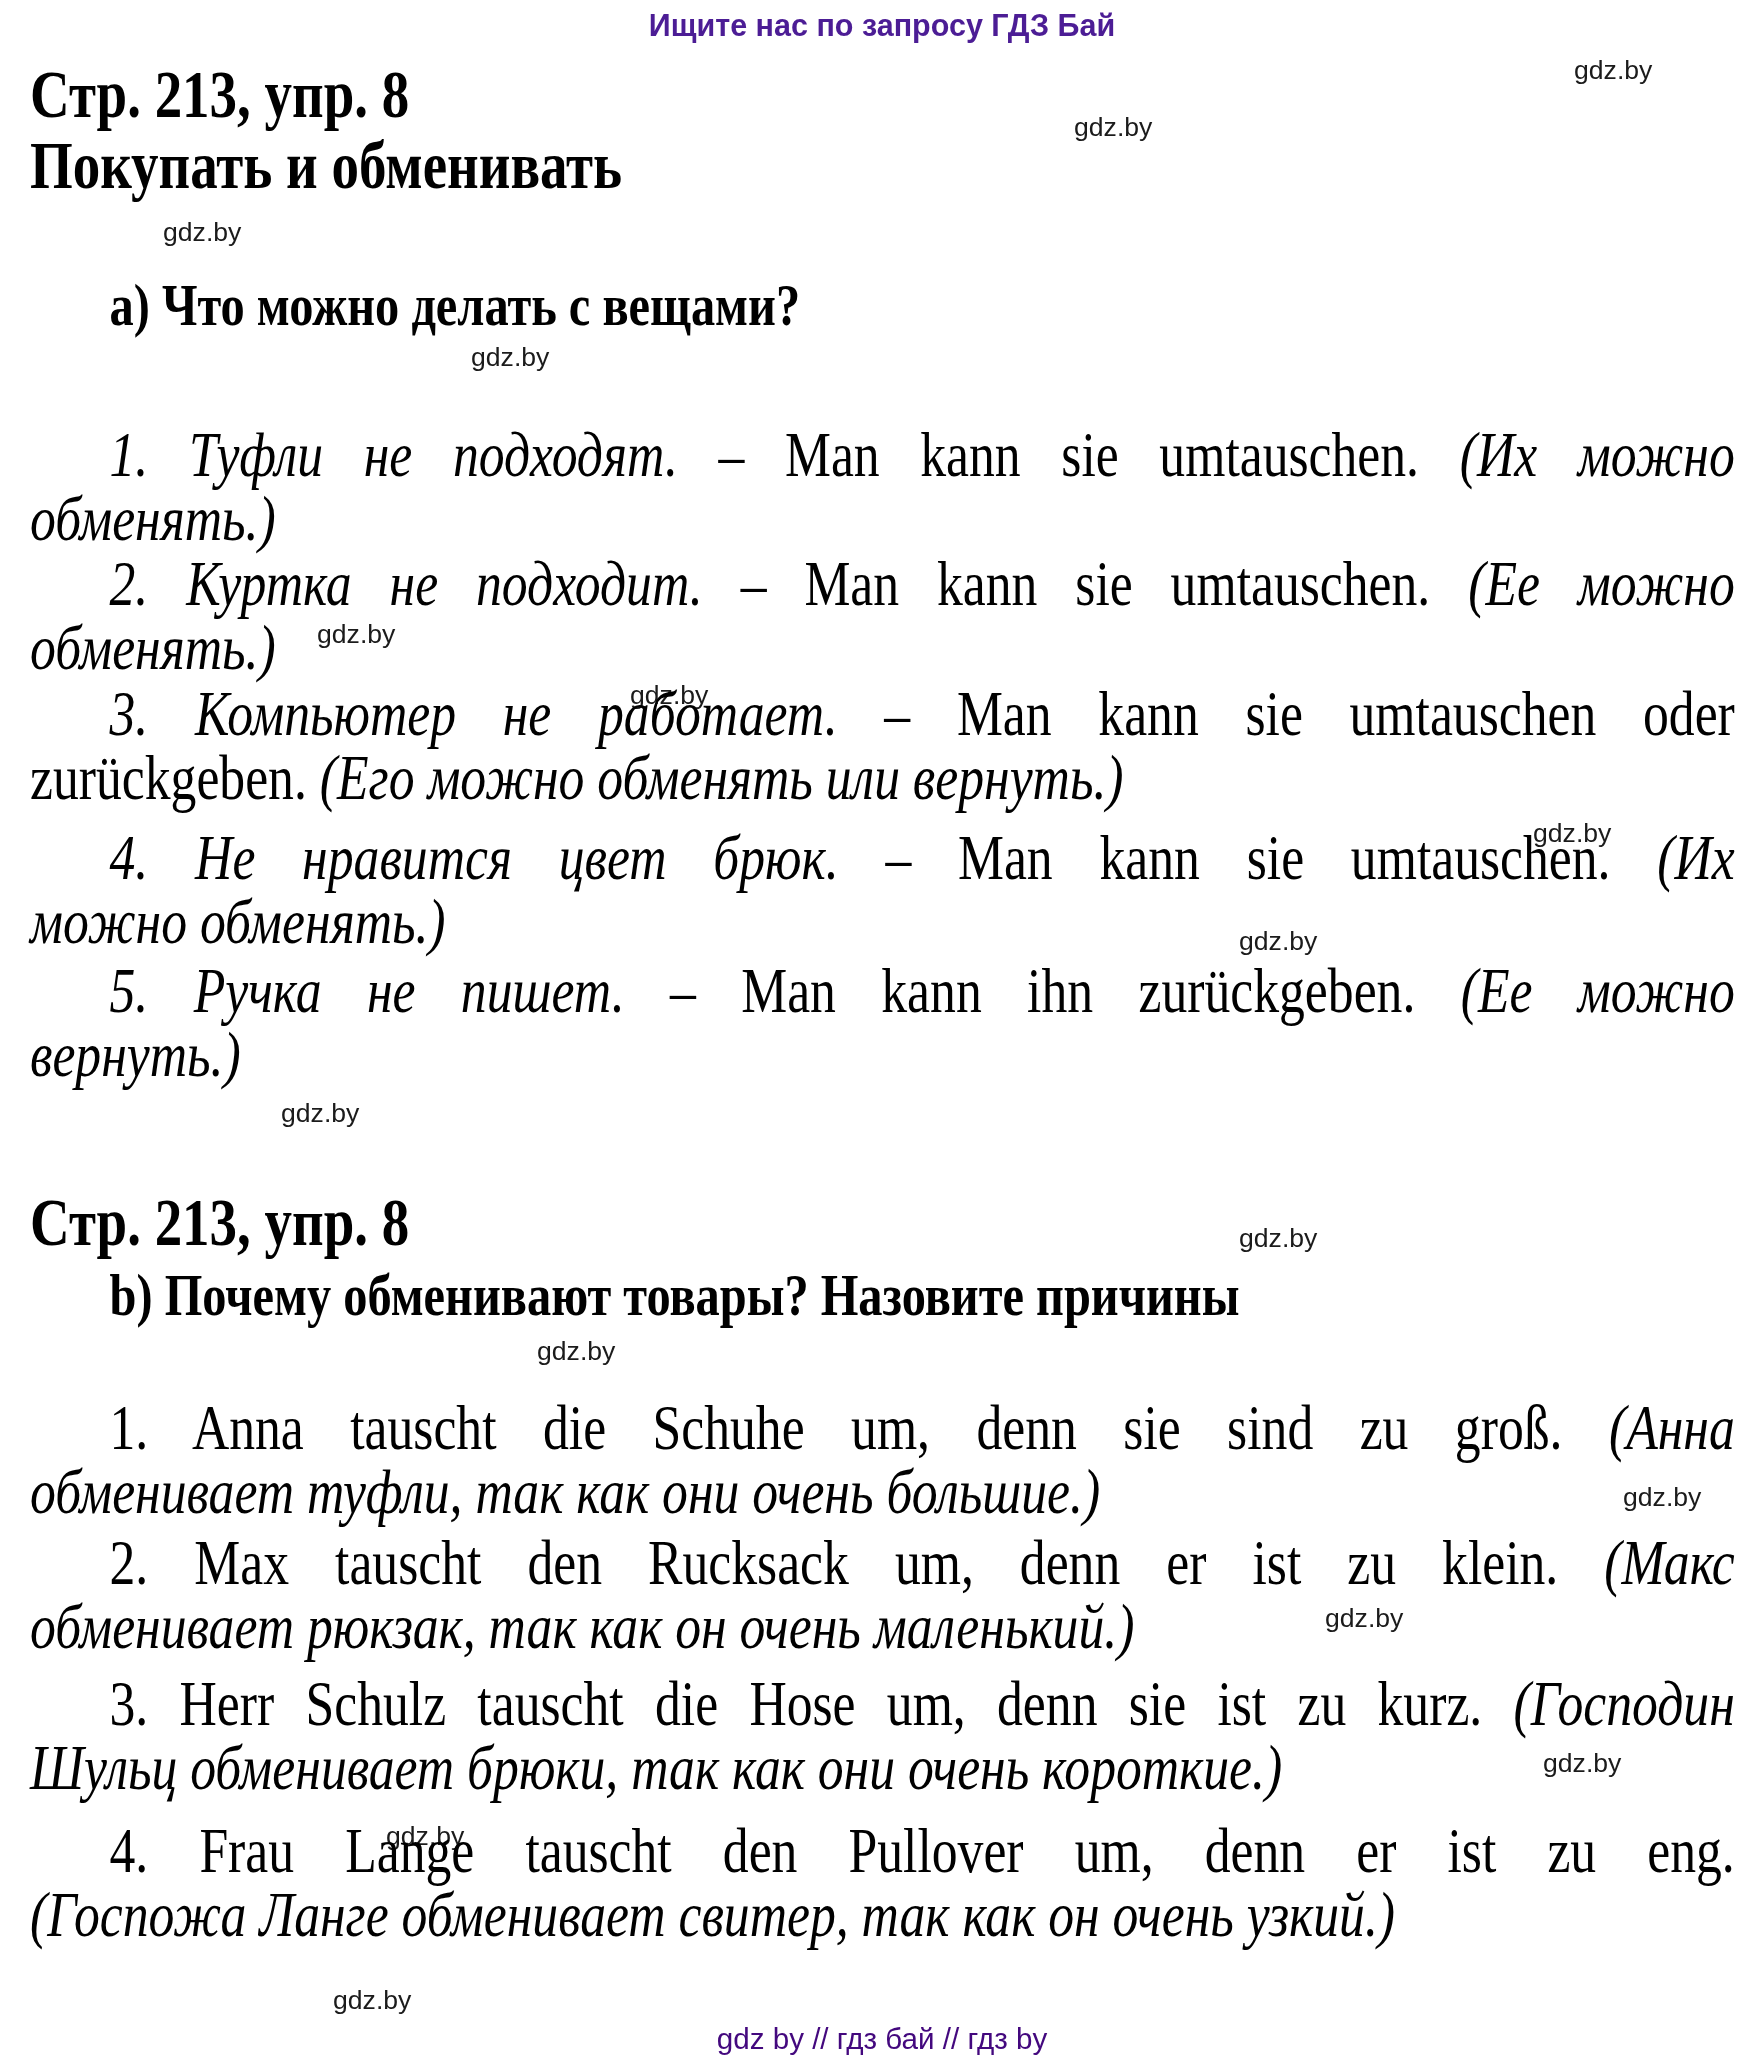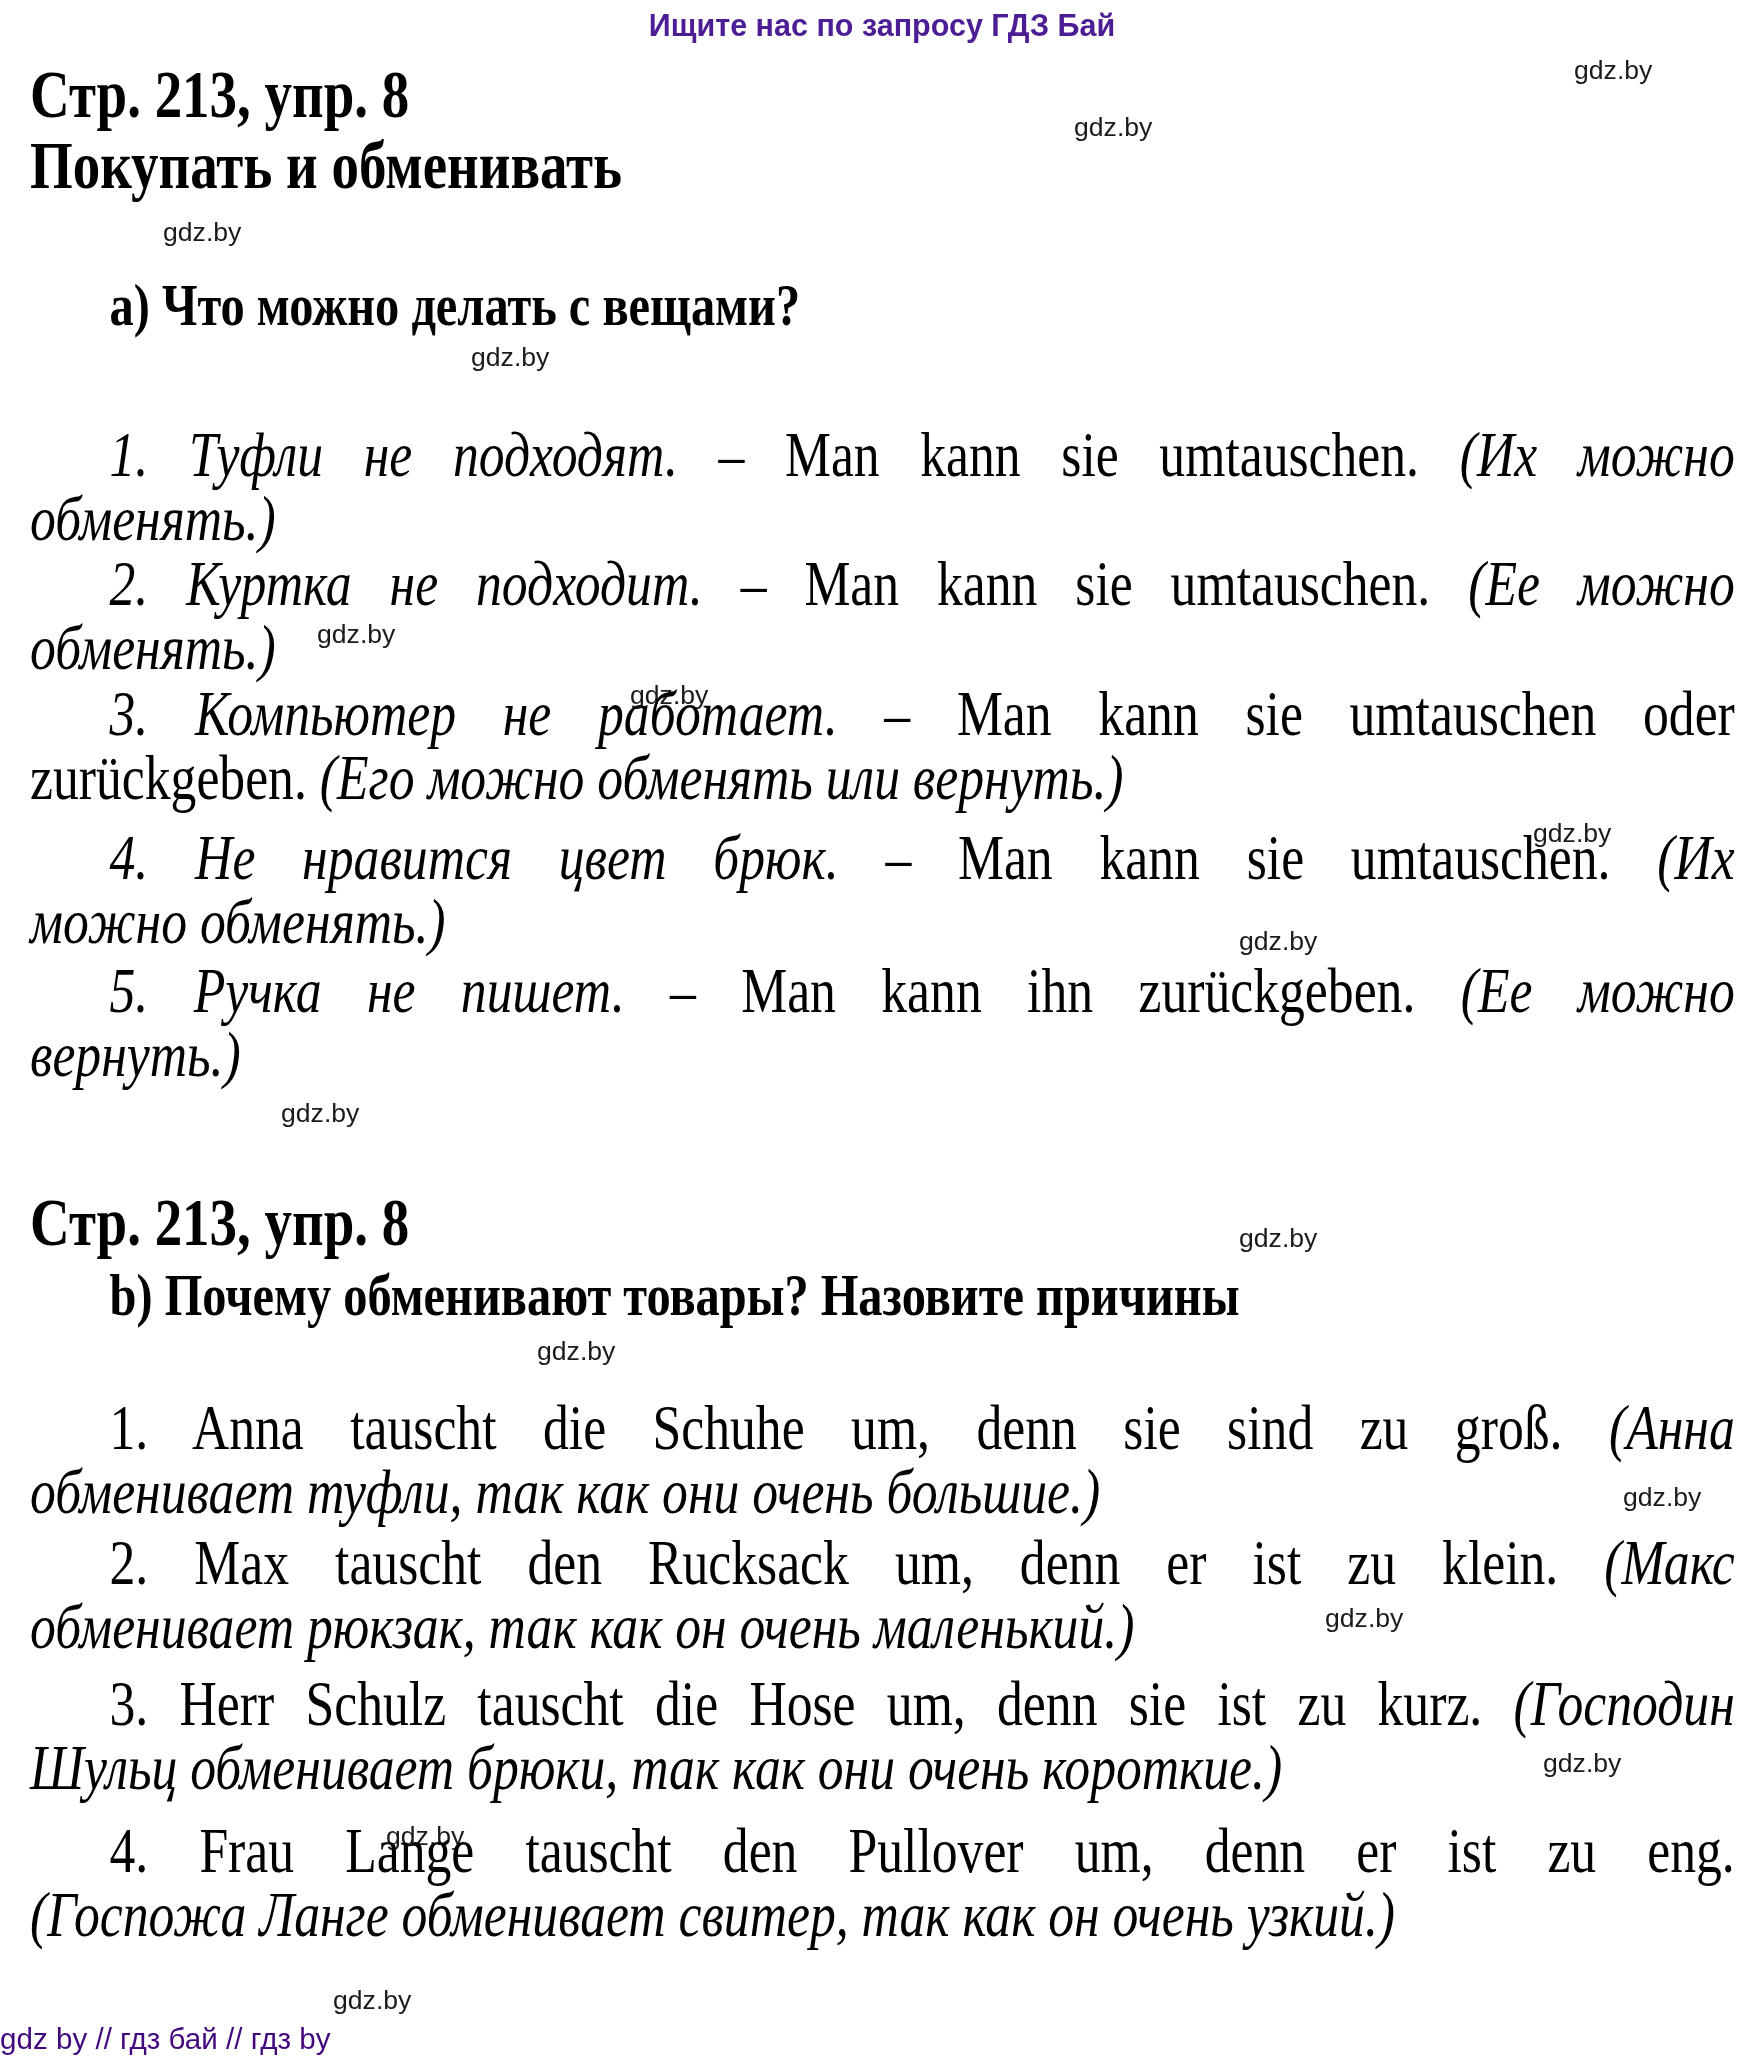--- a/index.html
+++ b/index.html
@@ -29,20 +29,21 @@
   }
   .h1{font:700 67px/71px "Liberation Serif",serif}
   .h2{font:700 59px/71px "Liberation Serif",serif;text-indent:97px}
   .para{font:400 63px/64px "Liberation Serif",serif}
   .line{text-align:left}
   .j{text-align:justify;text-align-last:justify;text-justify:inter-word}
   .ind{text-indent:97px}
   .it{font-style:italic}
   .footer{
     position:absolute;top:2022px;left:0;width:100%;
+    text-align:center;
     font:400 29.6px/33px "Liberation Sans",sans-serif;
     color:#43087e;
   }
 </style>
 </head>
 <body>
 
 <div class="banner">Ищите нас по запросу ГДЗ Бай</div>
 
 <div class="wm" style="left:1574px;top:56px">gdz.by</div>

